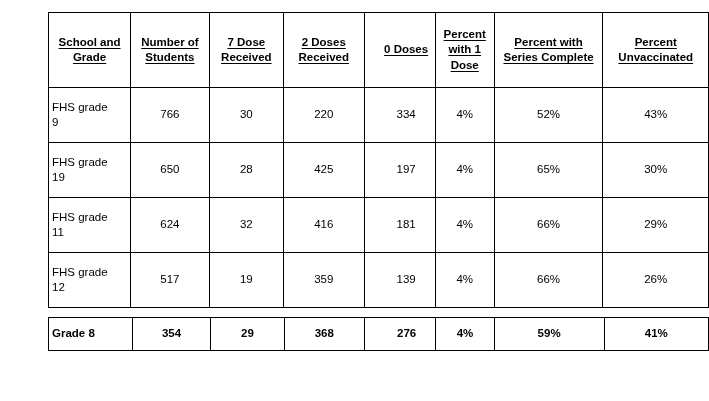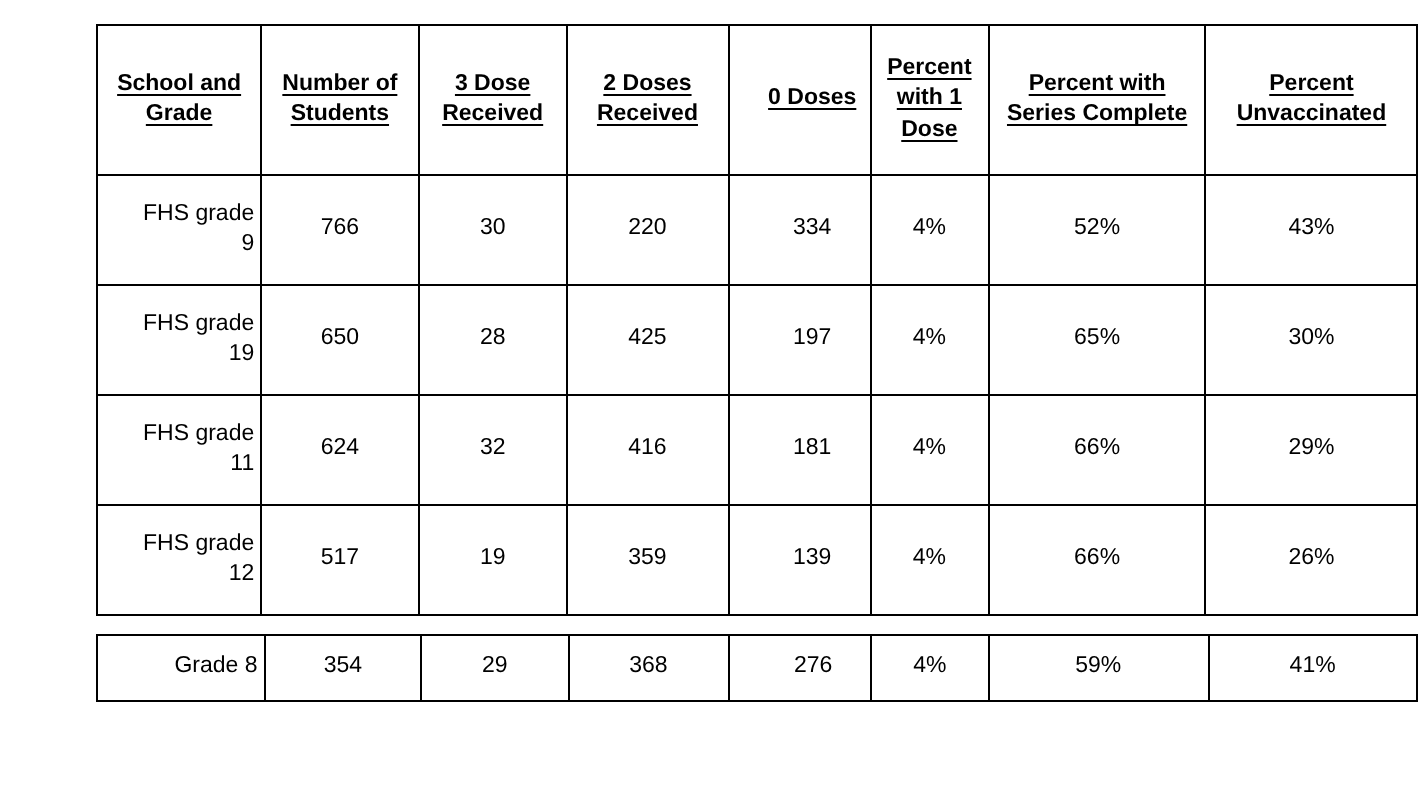--- a/index.html
+++ b/index.html
@@ -66,23 +66,24 @@
   thead th .hdr-line {
     display: block;
   }
 
   tbody td {
     height: 50px;
     padding: 2px 3px;
   }
   .secondary-table tbody td {
     height: 28px;
+    font-weight: bold;
   }
   .label-cell {
-    text-align: right;
+    text-align: left;
     margin-left: 20px;
   }
   .label-cell .lbl-line { display: block; }
 </style>
 </head>
 <body>
 
 <div class="page">
 
   <table class="vax-table main-table">
@@ -95,21 +96,21 @@
           </span>
         </th>
         <th class="c1">
           <span class="hdr">
             <span class="hdr-line">Number of</span>
             <span class="hdr-line">Students</span>
           </span>
         </th>
         <th class="c2">
           <span class="hdr">
-            <span class="hdr-line">3 Dose</span>
+            <span class="hdr-line">7 Dose</span>
             <span class="hdr-line">Received</span>
           </span>
         </th>
         <th class="c3">
           <span class="hdr">
             <span class="hdr-line">2 Doses</span>
             <span class="hdr-line">Received</span>
           </span>
         </th>
         <th class="c4">

